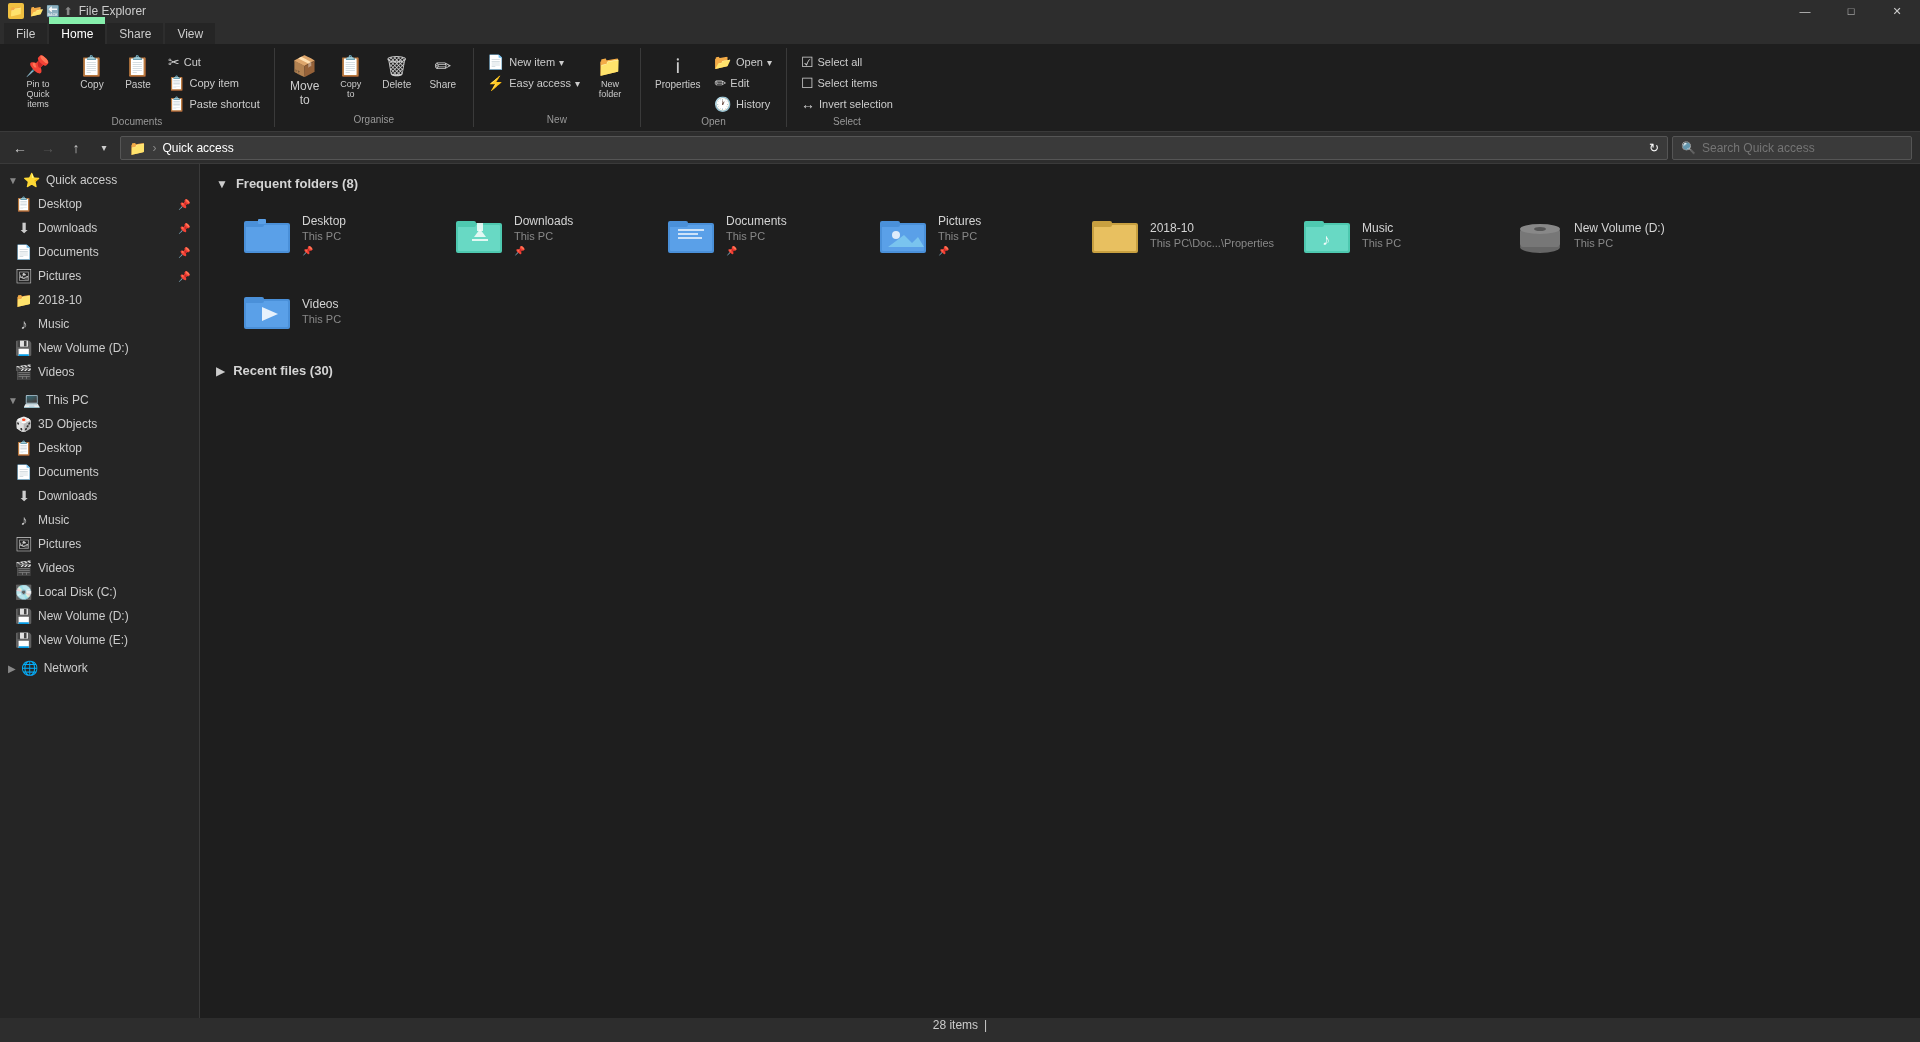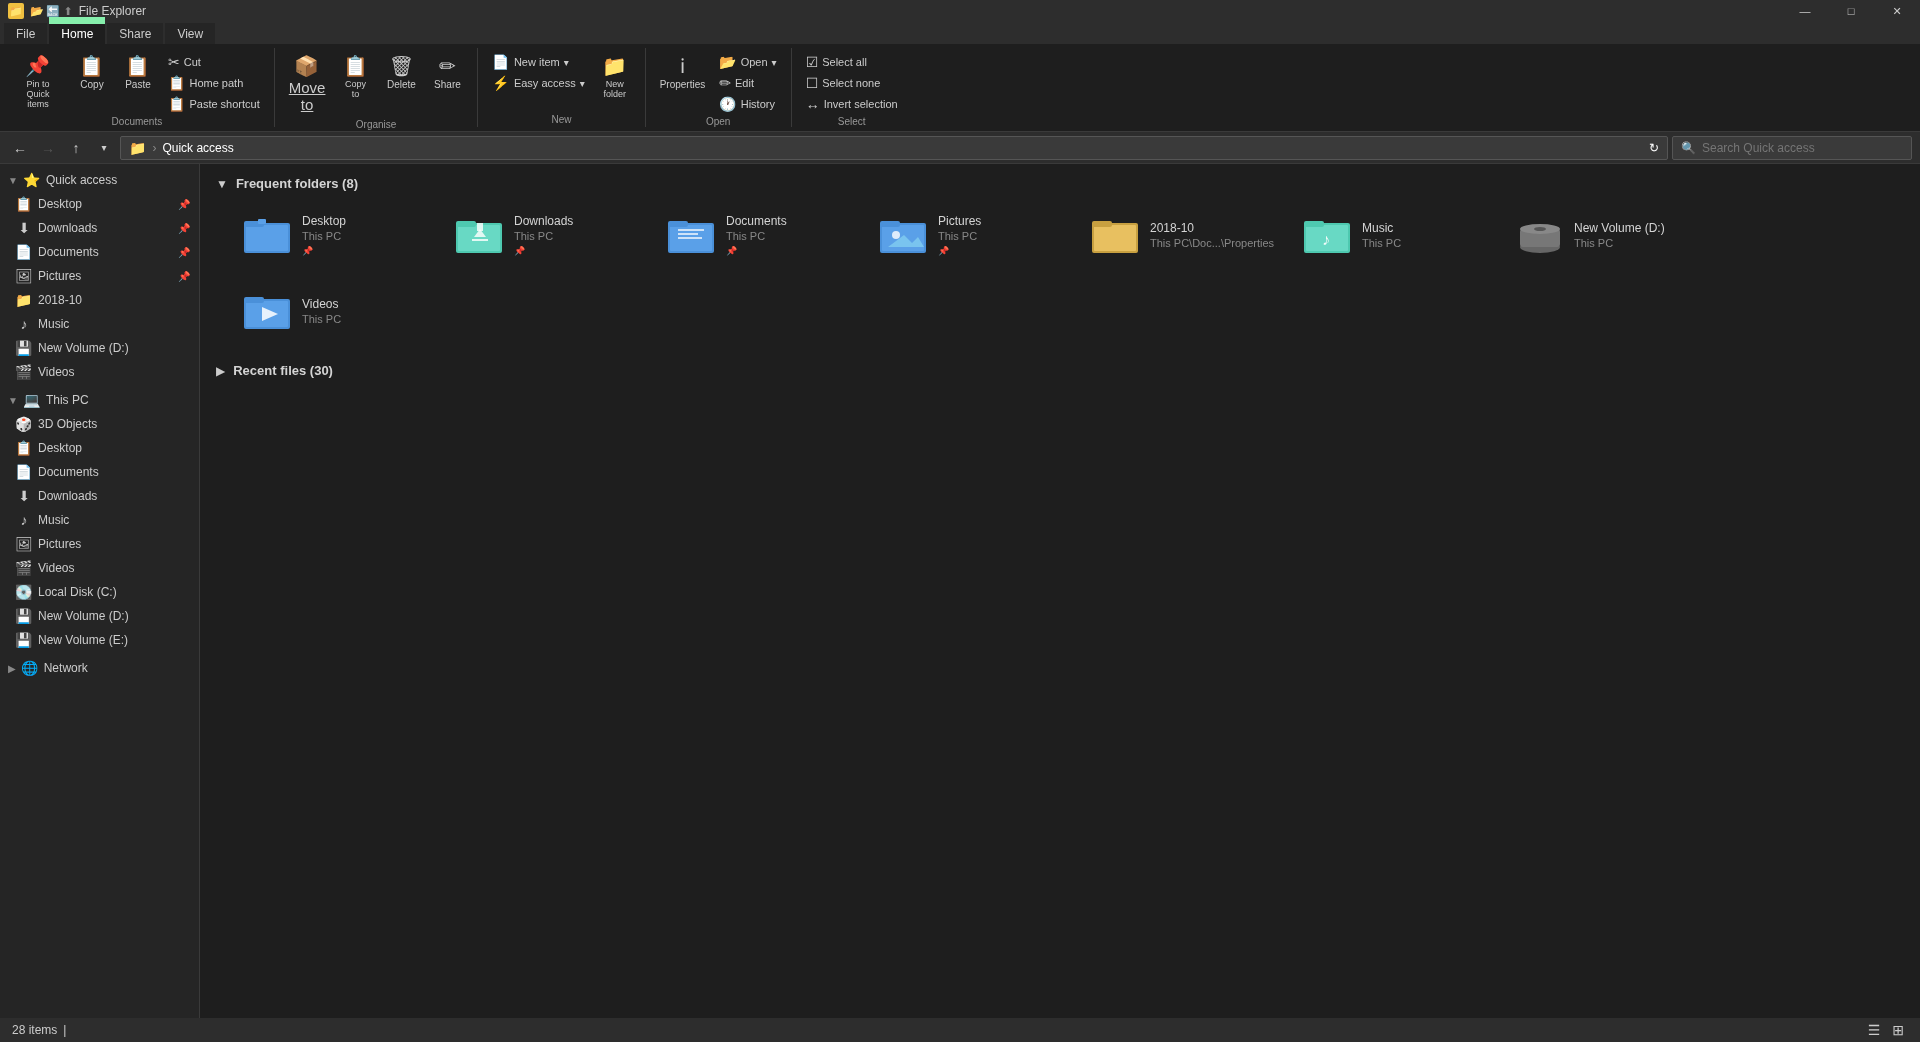--- a/index.html
+++ b/index.html
@@ -407,36 +407,36 @@
         <span>Paste</span>
       </div>
 
       <div class="ribbon-col">
         <div class="ribbon-btn-small">
           <span class="btn-icon-sm">✂</span>
           <span>Cut</span>
         </div>
         <div class="ribbon-btn-small">
           <span class="btn-icon-sm">📋</span>
-          <span>Home path</span>
+          <span>Copy item</span>
         </div>
         <div class="ribbon-btn-small">
           <span class="btn-icon-sm">📋</span>
           <span>Paste shortcut</span>
         </div>
       </div>
     </div>
     <span class="ribbon-group-label">Documents</span>
   </div>
 
   <div class="ribbon-group">
     <div class="ribbon-group-items">
       <div class="ribbon-btn">
         <div class="btn-icon">📦</div>
-        <span style="white-space:pre-line; font-size:15px;text-decoration:underline;">Move
+        <span style="white-space:pre-line; font-size:12px;">Move
 to</span>
       </div>
       <div class="ribbon-btn">
         <div class="btn-icon">📋</div>
         <span style="white-space:pre-line; font-size:9px;">Copy
 to</span>
       </div>
       <div class="ribbon-btn">
         <div class="btn-icon">🗑</div>
         <span>Delete</span>
@@ -499,21 +499,21 @@
 
   <div class="ribbon-group" style="border-right:none;">
     <div class="ribbon-group-items">
       <div class="ribbon-col">
         <div class="ribbon-btn-small">
           <span class="btn-icon-sm">☑</span>
           <span>Select all</span>
         </div>
         <div class="ribbon-btn-small">
           <span class="btn-icon-sm">☐</span>
-          <span>Select none</span>
+          <span>Select items</span>
         </div>
         <div class="ribbon-btn-small">
           <span class="btn-icon-sm">↔</span>
           <span>Invert selection</span>
         </div>
       </div>
     </div>
     <span class="ribbon-group-label">Select</span>
   </div>
 </div>
@@ -771,21 +771,21 @@
       </div>
     </div>
 
     <div class="section-header">
       <span class="section-chevron">▶</span>
       <span class="section-title">Recent files (30)</span>
     </div>
   </div>
 </div>
 
-<div class="status-bar" style="background:#2d2d2d; color:#cccccc; bottom:0;">
+<div class="status-bar" style="background:#2d2d2d; color:#cccccc; bottom:0;flex-direction:column;">
   <div class="status-left">
     <span>28 items</span>
     <span>|</span>
   </div>
   <div class="status-right">
     <div class="view-btn" title="Details">☰</div>
     <div class="view-btn" title="Large icons">⊞</div>
   </div>
 </div>
 

